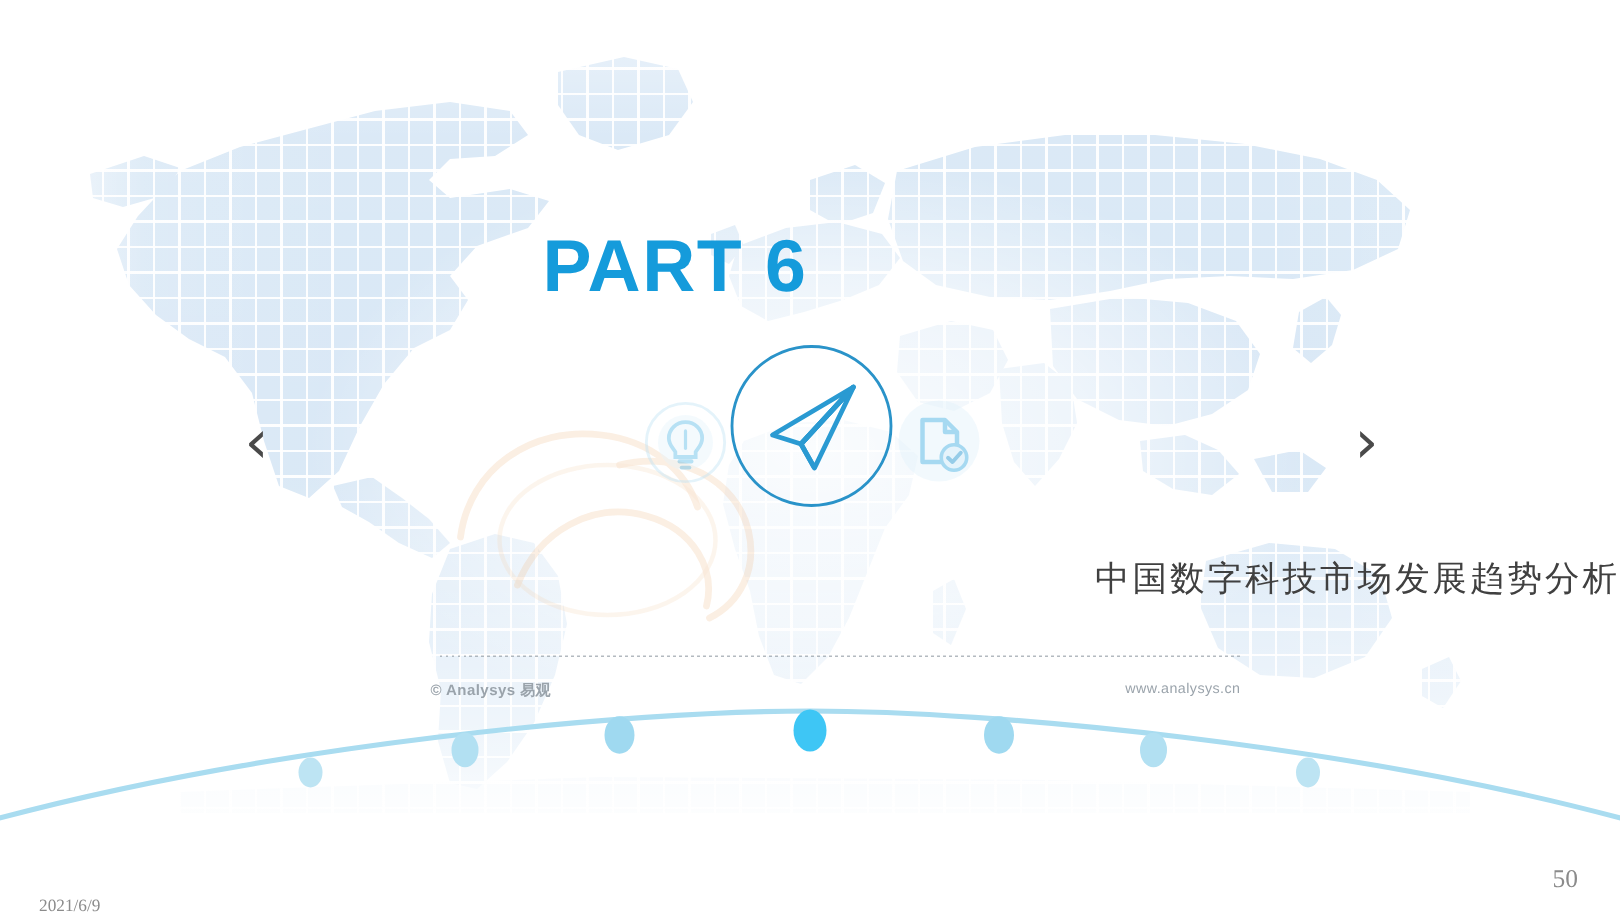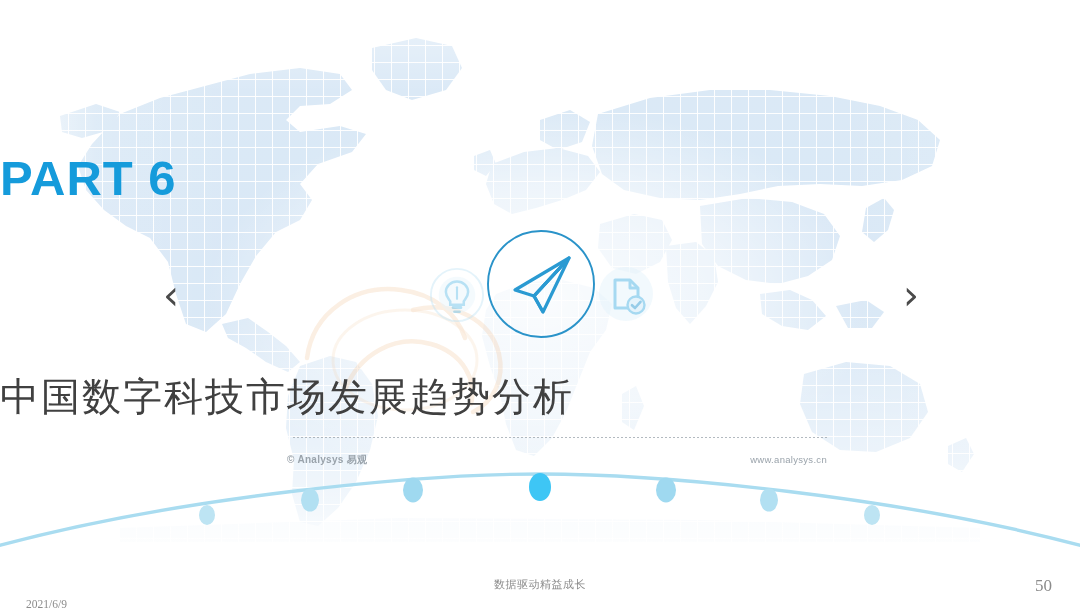--- a/index.html
+++ b/index.html
@@ -90,20 +90,21 @@
   }
   #nav-prev { left: 148px; }
   #nav-next { left: 888px; }
 
   
   #part-title {
     position: absolute;
     left: 0;
     top: 150px;
     width: 900px;
+    text-align: center;
     font-size: 49px;
     font-weight: bold;
     letter-spacing: 1px;
     color: #159BDB;
     font-family: "Liberation Sans", sans-serif;
   }
 
   
   #icon-cluster {
     position: absolute;
@@ -135,22 +136,22 @@
     width: 112px;
     height: 112px;
   }
 
   
   #subtitle {
     position: absolute;
     left: 0;
     top: 370px;
     width: 1080px;
-    text-align: left;
-    font-size: 39px;
+    text-align: right;
+    font-size: 23px;
     color: #404040;
     letter-spacing: 2px;
     font-family: "Liberation Sans", "DejaVu Sans", sans-serif;
   }
 
   
   #divider {
     position: absolute;
     left: 293px;
     top: 437px;
@@ -334,16 +335,15 @@
     <ellipse cx="207" cy="53" rx="8" ry="10" fill="#bde4f3"></ellipse>
     <ellipse cx="310" cy="38" rx="9" ry="11.5" fill="#b2e0f2"></ellipse>
     <ellipse cx="413" cy="28" rx="10" ry="12.5" fill="#9fd9f0"></ellipse>
     <ellipse cx="540" cy="25" rx="11" ry="14" fill="#3EC6F5"></ellipse>
     <ellipse cx="666" cy="28" rx="10" ry="12.5" fill="#9fd9f0"></ellipse>
     <ellipse cx="769" cy="38" rx="9" ry="11.5" fill="#b2e0f2"></ellipse>
     <ellipse cx="872" cy="53" rx="8" ry="10" fill="#bde4f3"></ellipse>
   </svg>
 
   <div id="footer-date">2021/6/9</div>
-  <div id="footer-center">数据驱动精益成长</div>
   <div id="footer-page">50</div>
 
 </div>
 
 </body></html>

